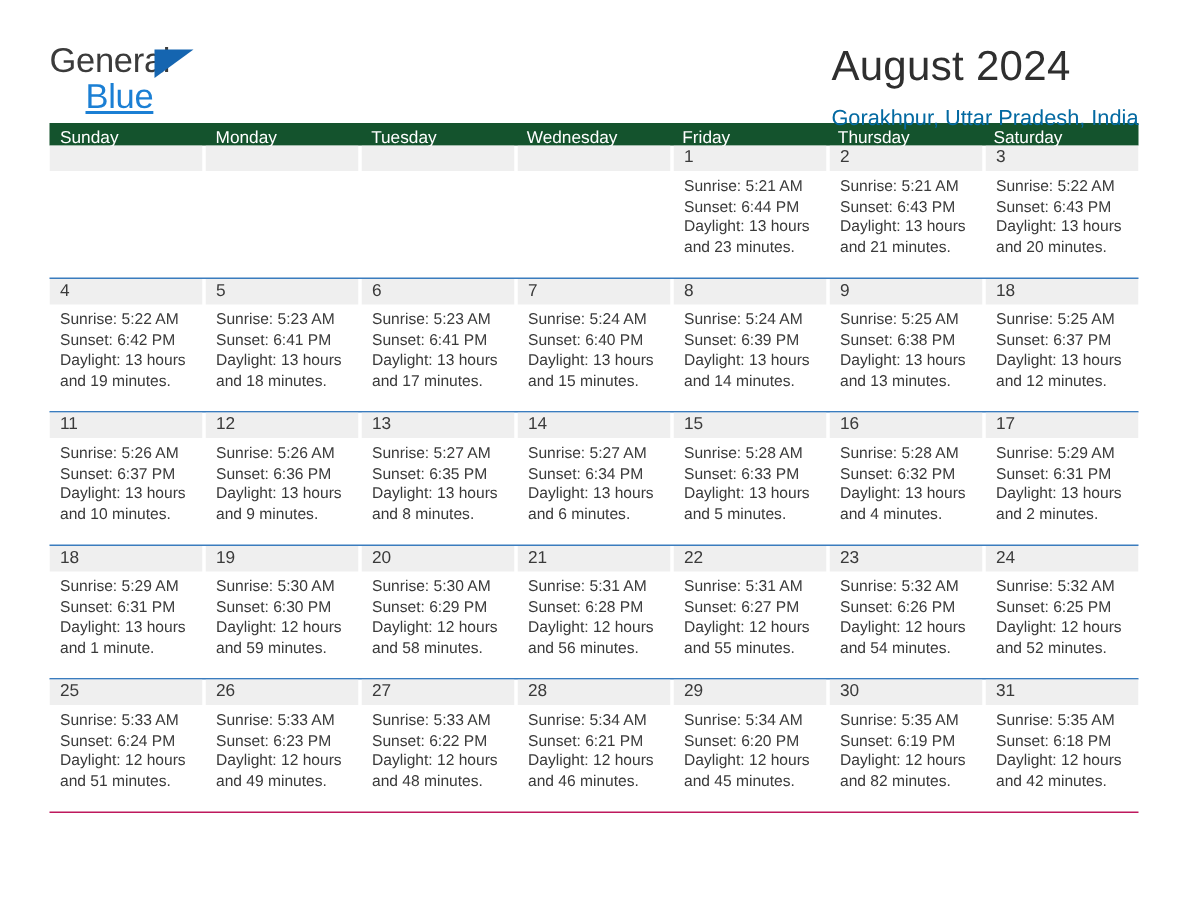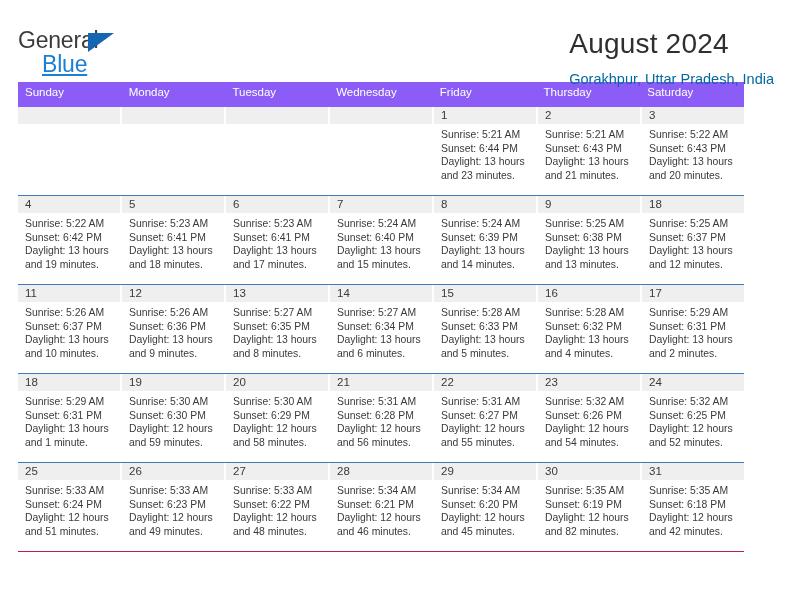--- a/index.html
+++ b/index.html
@@ -12,21 +12,21 @@
     background: #ffffff;
     font-family: "Liberation Sans", sans-serif;
     color: #2b2b2b;
     overflow: hidden;
   }
   .page {
     position: relative;
     width: 792px;
     height: 612px;
     box-sizing: border-box;
-    padding: 0 18px;
+    padding: 0 33px;
   }
 
   
   .header {
     display: flex;
     align-items: flex-start;
     justify-content: space-between;
     padding-top: 27px;
     height: 72px;
     box-sizing: border-box;
@@ -81,22 +81,22 @@
   }
 
   
   .calendar {
     margin-top: 10px;
     width: 726px;
   }
   .weekdays {
     display: grid;
     grid-template-columns: repeat(7, 1fr);
-    background: #8b5cf6;
-    height: 25px;
+    background: #14532d;
+    height: 15px;
   }
   .weekday {
     color: #ffffff;
     font-size: 11.5px;
     line-height: 21px;
     padding-left: 7px;
     box-sizing: border-box;
     white-space: nowrap;
   }
 

